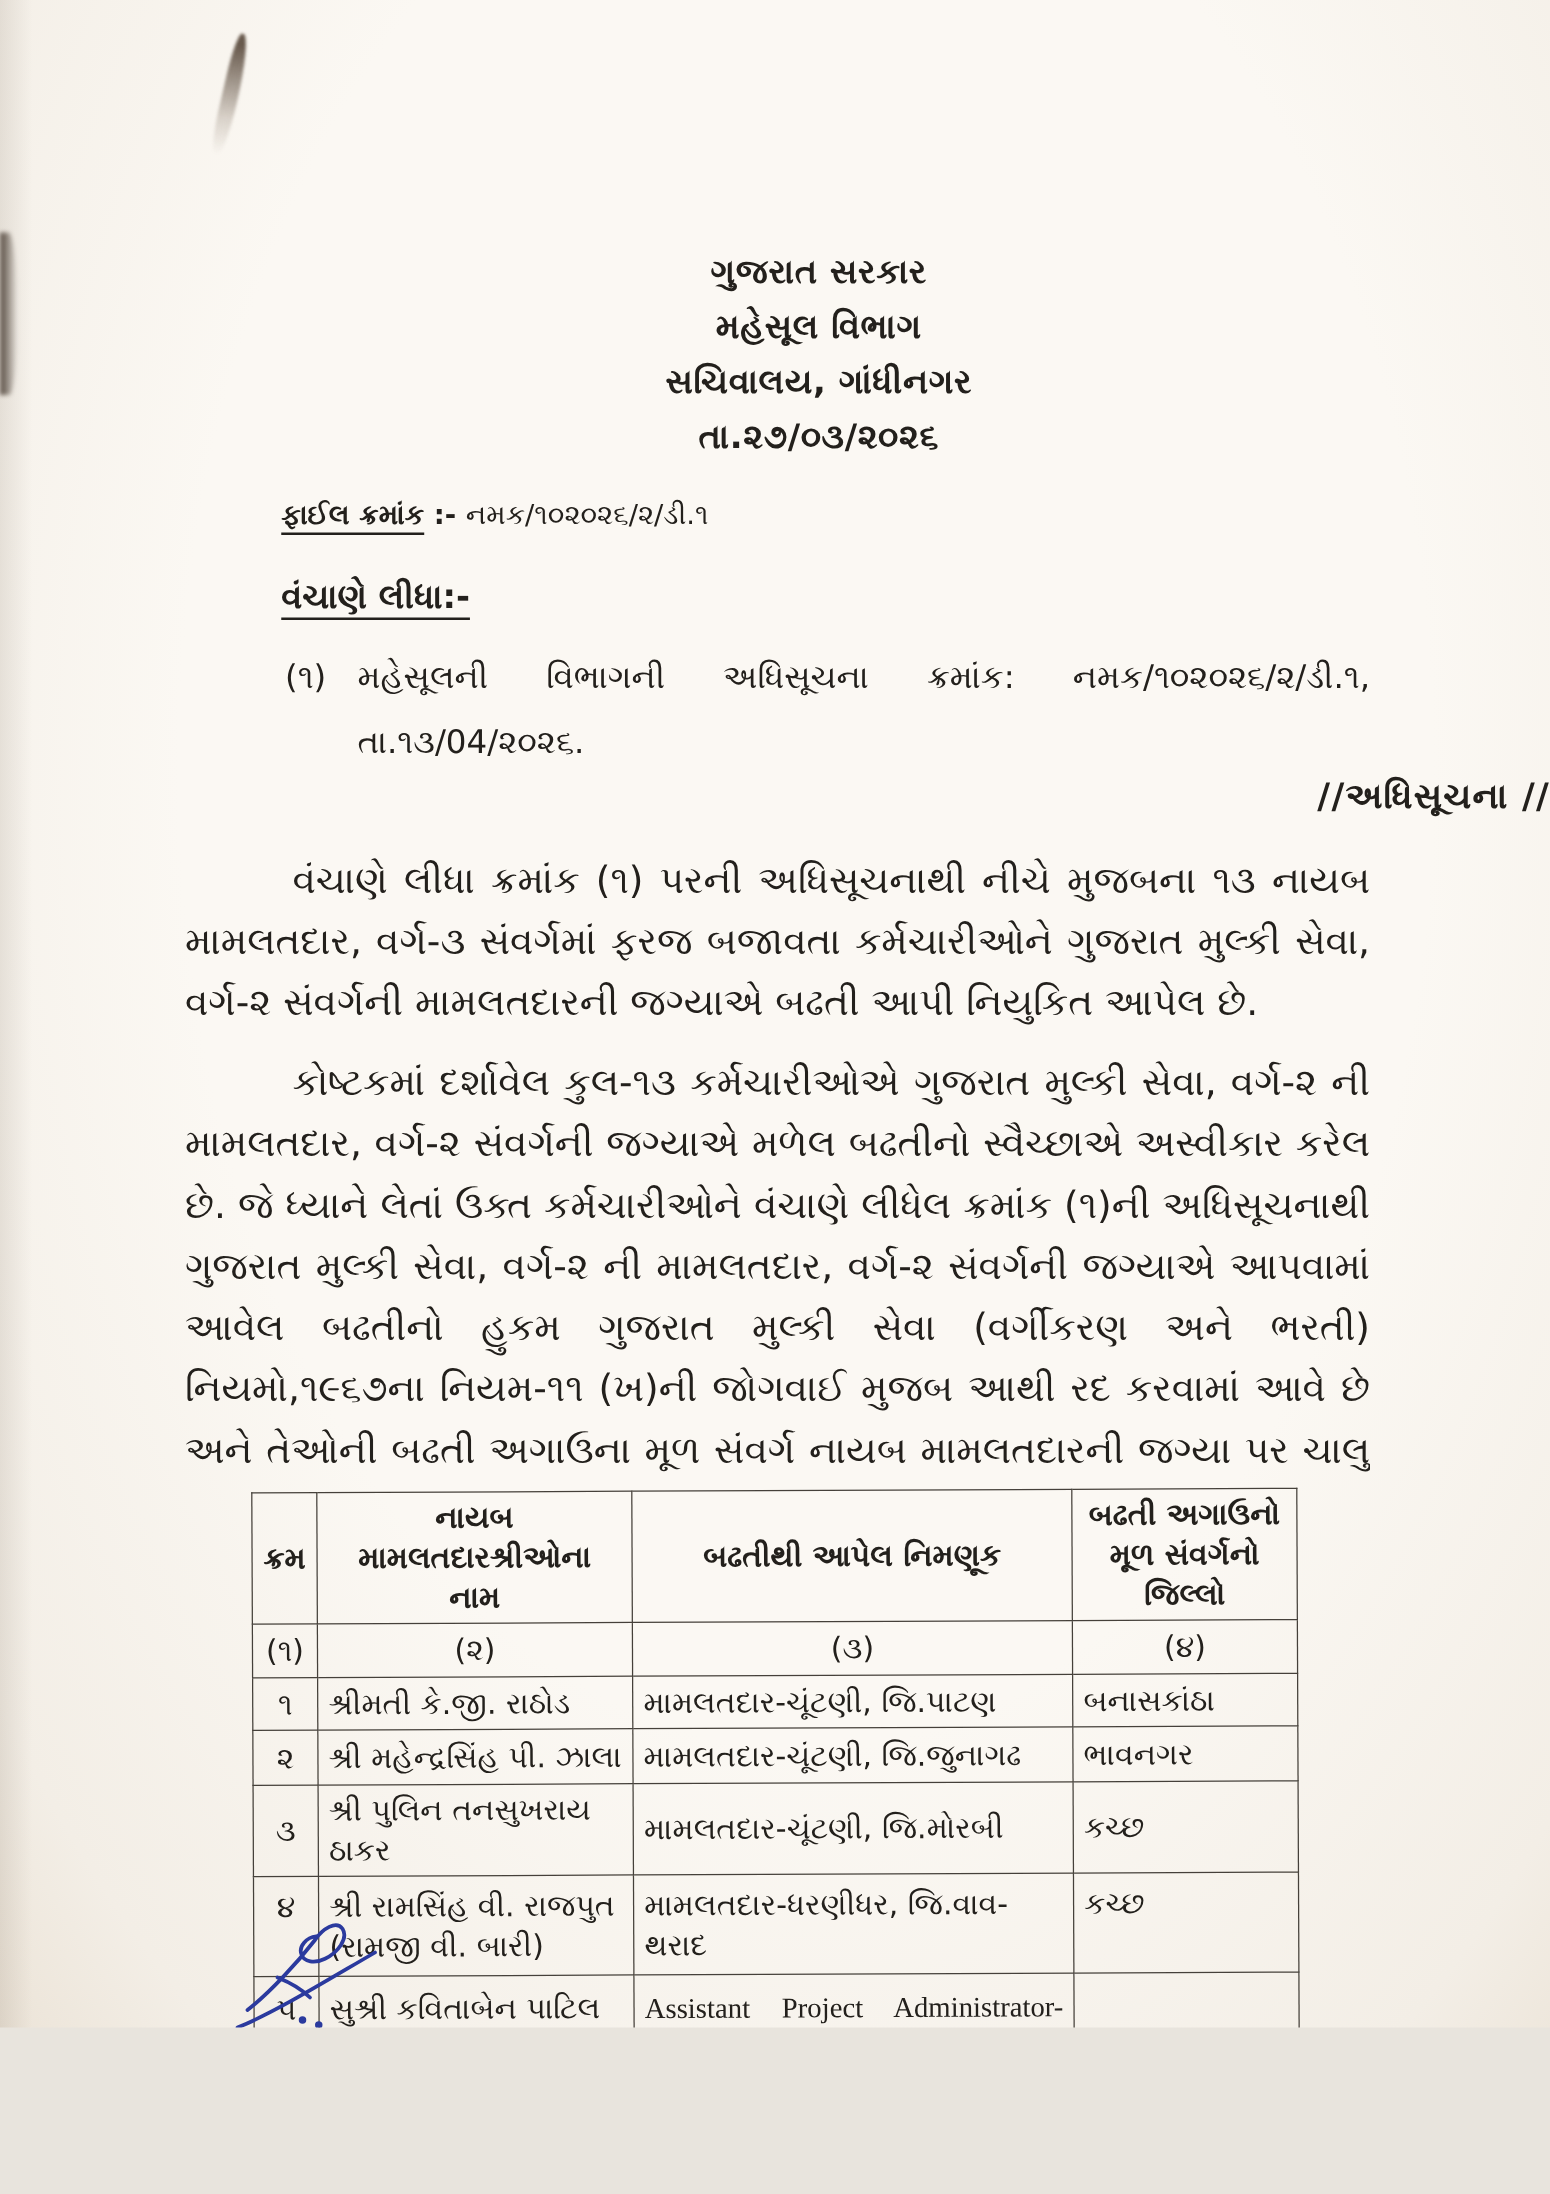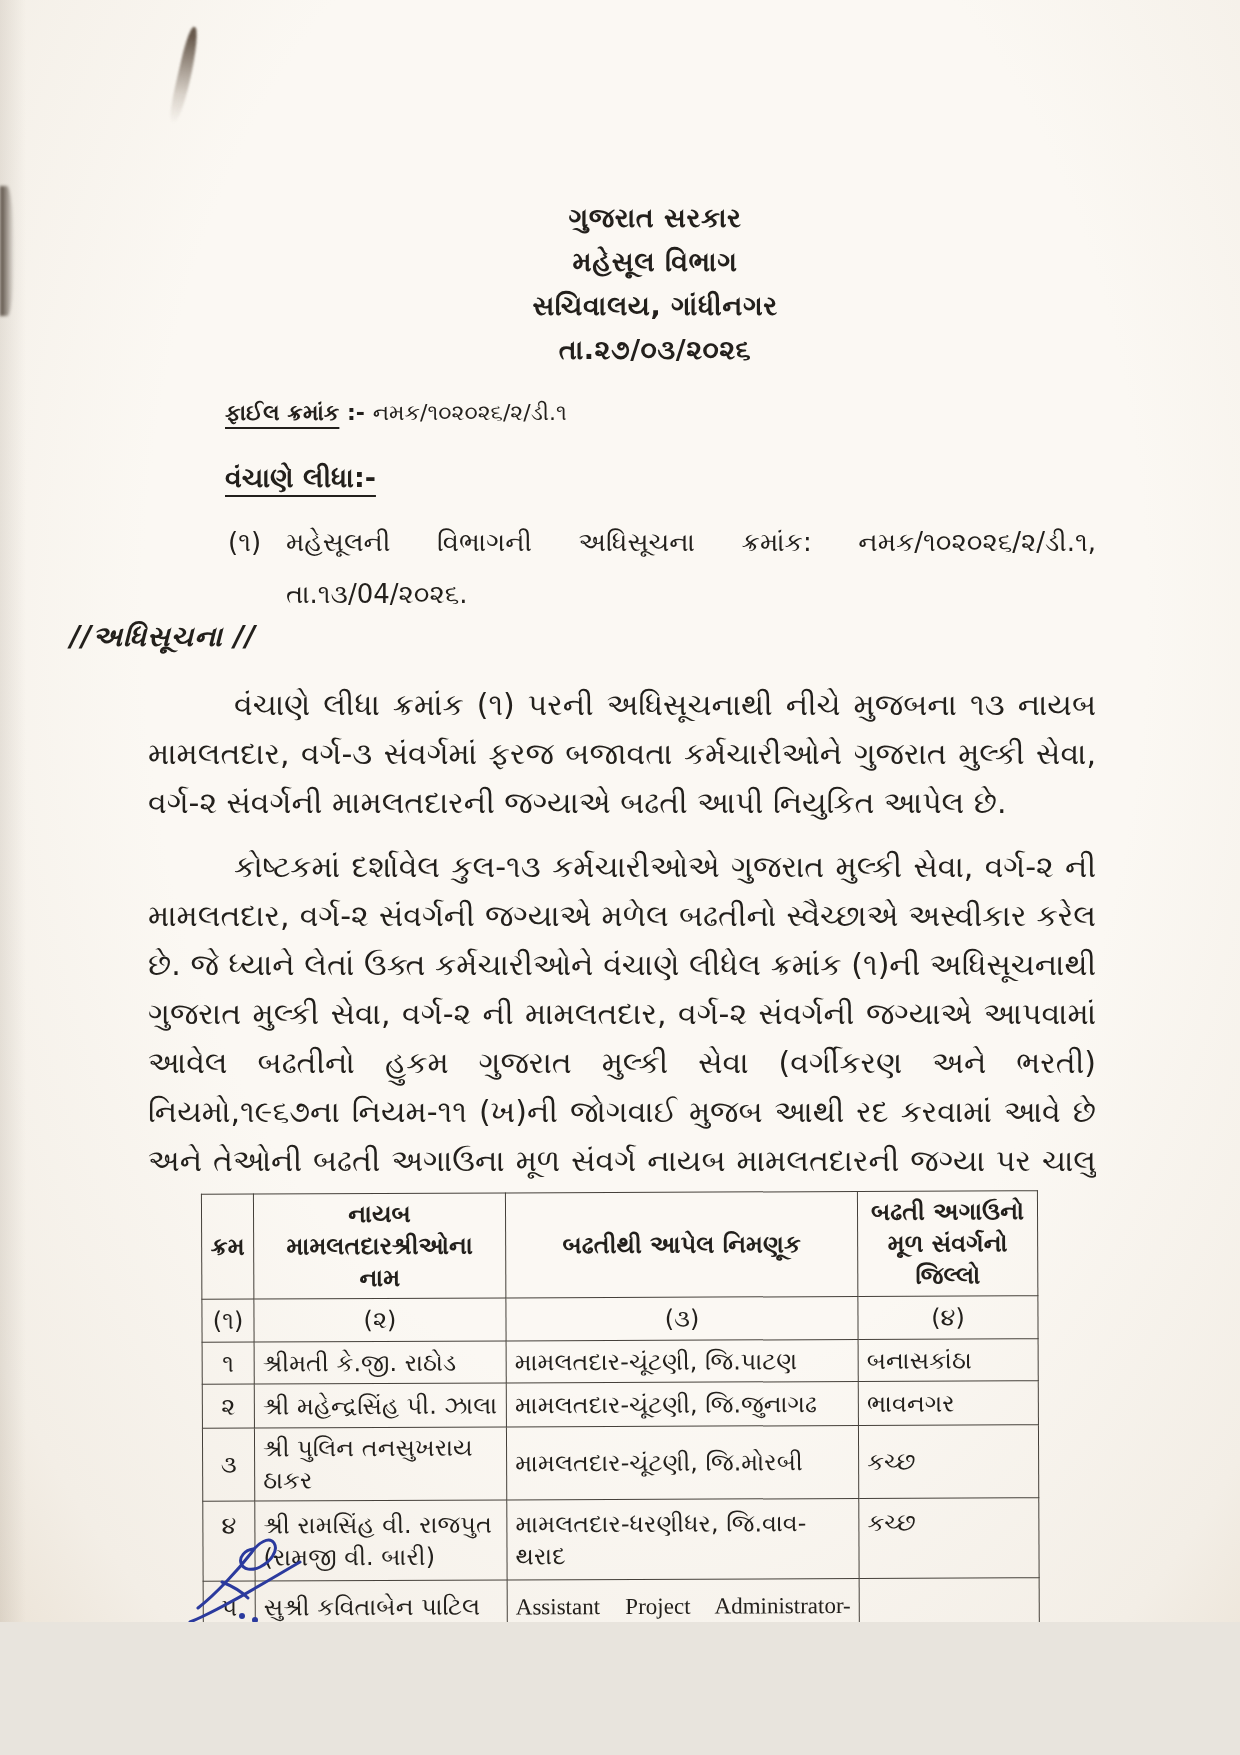--- a/index.html
+++ b/index.html
@@ -50,21 +50,21 @@
   }
   .read-item{
     position:absolute;left:228px;top:516px;width:868px;
     display:flex;font-size:26px;line-height:52px;
   }
   .read-item .num{width:58px;flex:none;}
   .read-item .itxt{flex:1;}
   .jl{text-align:justify;text-align-last:justify;}
   .notif-heading{
     position:absolute;left:70px;right:0;top:620px;
-    text-align:left;font-size:28px;font-weight:700;letter-spacing:1px;font-style:italic;
+    text-align:right;font-size:28px;font-weight:700;letter-spacing:1px;
   }
   .para{
     position:absolute;left:148px;width:948px;margin:0;
     font-size:30px;line-height:49px;text-align:justify;text-indent:86px;
     overflow:hidden;
   }
   .para-1{top:680px;height:152px;}
   .para-2{top:842px;height:348px;}
 
   .doc-table{

